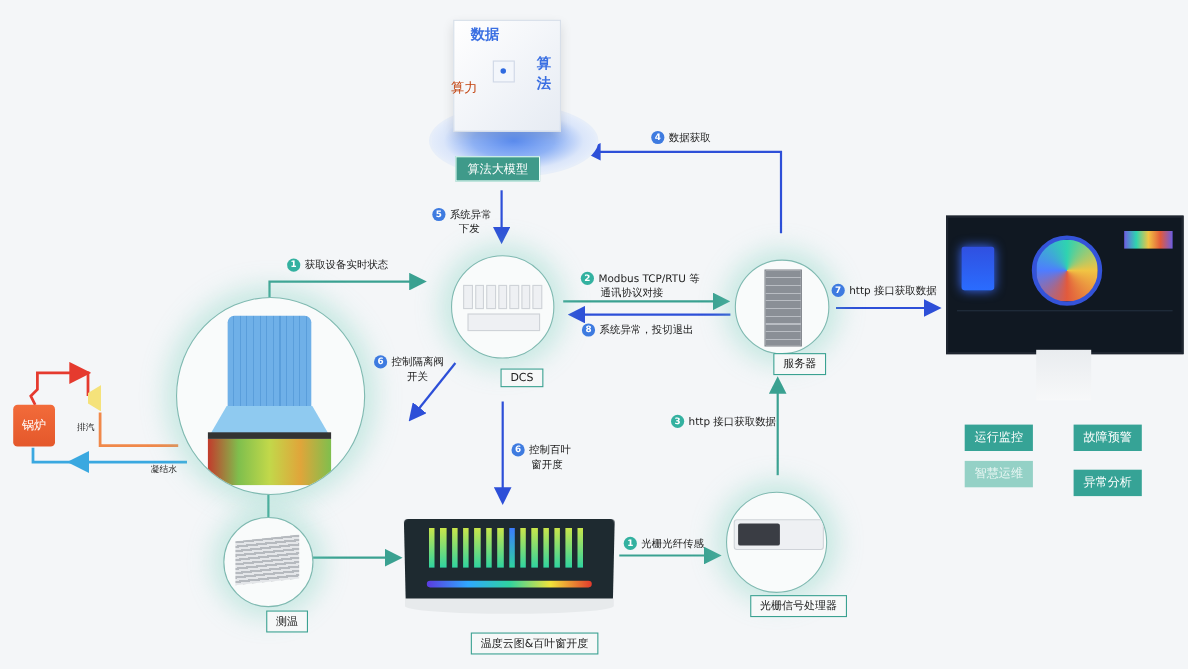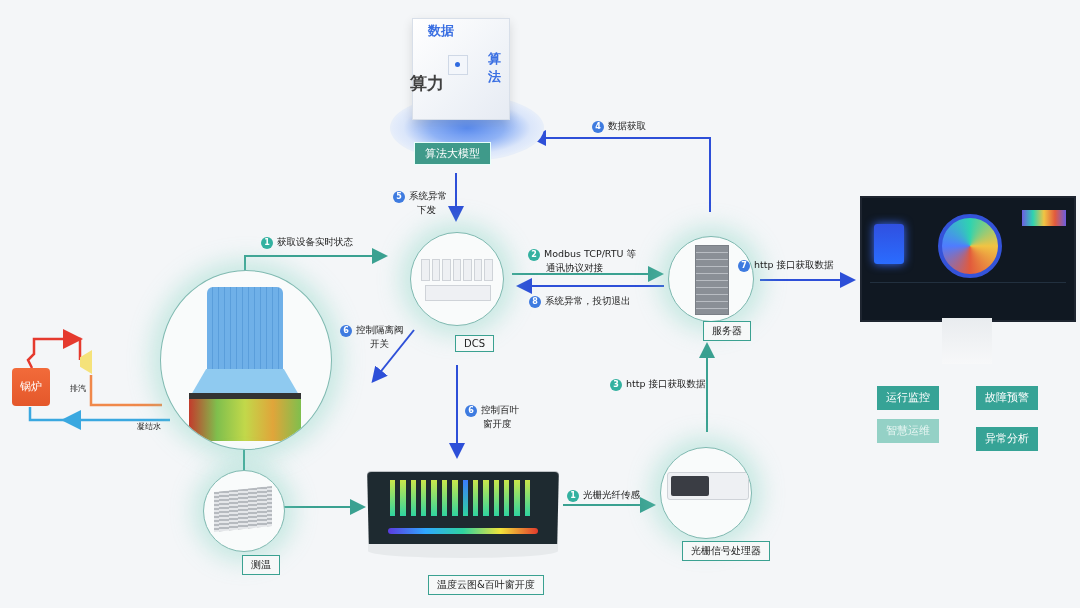--- a/index.html
+++ b/index.html
@@ -64,21 +64,21 @@
   <polyline points="91,375 91,405 162,405" fill="none" stroke="#f0884a" stroke-width="2.5"></polyline>
   <polyline points="170,420 30,420 30,407" fill="none" stroke="#3aa8e0" stroke-width="2.5"></polyline>
   <line x1="80" y1="420" x2="66" y2="420" stroke="#3aa8e0" stroke-width="2.5" marker-end="url(#ah-lblue)"></line>
 </svg>
 
 <div class="abs" style="left:390px;top:10px;width:150px;height:160px;">
   <div class="abs" style="left:0;top:85px;width:150px;height:62px;border-radius:50%;background:radial-gradient(ellipse at center,#5c8df0 0%,#8fb2f5 35%,#dbe6fa 60%,#eef3fb 80%);border:2px solid #e7eef9;"></div>
   <div class="abs" style="left:22px;top:8px;width:96px;height:100px;background:linear-gradient(135deg,#ffffff,#e6ebf3);border:1px solid #d8dfe9;box-shadow:0 4px 10px rgba(0,0,0,0.12);"></div>
   <div class="abs" style="left:38px;top:12px;font-size:13px;font-weight:bold;color:#3a6fe2;">数据</div>
   <div class="abs" style="left:98px;top:40px;width:16px;font-size:13px;font-weight:bold;color:#3a6fe2;line-height:18px;white-space:normal;word-break:break-all;">算法</div>
-  <div class="abs" style="left:20px;top:62px;font-size:17px;font-weight:bold;color:#404040;">算力</div>
+  <div class="abs" style="left:20px;top:62px;font-size:12px;font-weight:normal;color:#c2410c;">算力</div>
   <div class="abs" style="left:58px;top:45px;width:18px;height:18px;background:#f3f6fb;border:1px solid #cfd8e6;">
       <div style="width:5px;height:5px;border-radius:50%;background:#2f6ae0;margin:6px;"></div>
     </div>
 </div>
 <div class="model-label" style="left:414px;top:142px;">算法大模型</div>
 
 <div class="circle" style="left:410px;top:232px;width:92px;height:92px;">
   <div style="position:absolute;left:10px;top:26px;width:72px;height:22px;display:flex;gap:2px;">
     <div style="flex:1;background:#eef0f3;border:1px solid #cfd3d8;"></div>
       <div style="flex:1;background:#eef0f3;border:1px solid #cfd3d8;"></div>
@@ -100,21 +100,21 @@
 <div class="abs" style="left:860px;top:196px;width:212px;height:122px;background:#101822;border:2px solid #1e2530;">
   <div style="position:absolute;left:12px;top:26px;width:30px;height:40px;background:linear-gradient(#3050e0,#2a6cff);border-radius:3px;box-shadow:0 0 10px #3b6bff;"></div>
   <div style="position:absolute;left:76px;top:16px;width:56px;height:56px;border-radius:50%;background:conic-gradient(#2fd3b0,#f1c443,#e25a3c,#4f7cff,#2fd3b0);border:4px solid #3453d9;"></div>
   <div style="position:absolute;left:160px;top:12px;width:44px;height:16px;background:linear-gradient(90deg,#6d5de2,#2fd3b0,#f1c443,#e25a3c,#6d5de2);"></div>
   <div style="position:absolute;left:8px;top:84px;width:196px;height:30px;border-top:1px solid #22303f;"></div>
 </div>
 <div class="abs" style="left:942px;top:318px;width:50px;height:46px;background:linear-gradient(#e9ecef,#f7f8f9);"></div>
 
 <div class="feat" style="left:877px;top:386px;">运行监控</div>
 <div class="feat" style="left:976px;top:386px;">故障预警</div>
-<div class="feat light" style="left:877px;top:419px;">智慧运维</div>
+<div class="feat light" style="left:877px;top:419px;font-family:Liberation Serif, serif;">智慧运维</div>
 <div class="feat" style="left:976px;top:408px;margin-top:19px;">异常分析</div>
 
 <div class="circle" style="left:160px;top:270px;width:170px;height:178px;">
   <div style="position:absolute;left:46px;top:16px;width:76px;height:88px;background:repeating-linear-gradient(90deg,#6fb0e8 0 5px,#5a9edb 5px 6px);border-radius:6px 6px 0 0;"></div>
   <div style="position:absolute;left:30px;top:98px;width:108px;height:26px;background:#8fcaf0;clip-path:polygon(14% 0,86% 0,100% 100%,0 100%);"></div>
   <div style="position:absolute;left:28px;top:122px;width:112px;height:42px;background:linear-gradient(90deg,#c33b2c,#7fbf4d,#c2d84a,#e0a53a,#7fbf4d);border-top:6px solid #333;"></div>
 </div>
 
 <div class="abs" style="left:12px;top:368px;width:38px;height:38px;background:linear-gradient(#f26b3a,#e4582b);border-radius:4px;color:#fff;font-size:11px;line-height:38px;text-align:center;">锅炉</div>
 <div class="abs" style="left:80px;top:350px;width:12px;height:24px;background:#f5e27a;clip-path:polygon(0 30%,100% 0,100% 100%,0 70%);"></div>
@@ -156,15 +156,15 @@
 </div>
 <div class="tag" style="left:666px;top:541px;">光栅信号处理器</div>
 
 <div class="lbl" style="left:261px;top:235px;"><span class="num teal">1</span><span>获取设备实时状态</span></div>
 <div class="lbl" style="left:528px;top:247px;"><span class="num teal">2</span><span>Modbus TCP/RTU 等</span><br><span style="padding-left:18px;">通讯协议对接</span></div>
 <div class="lbl" style="left:610px;top:377px;"><span class="num teal">3</span><span>http 接口获取数据</span></div>
 <div class="lbl" style="left:592px;top:119px;"><span class="num blue">4</span><span>数据获取</span></div>
 <div class="lbl" style="left:393px;top:189px;"><span class="num blue">5</span><span>系统异常</span><br><span style="padding-left:24px;">下发</span></div>
 <div class="lbl" style="left:340px;top:323px;"><span class="num blue">6</span><span>控制隔离阀</span><br><span style="padding-left:30px;">开关</span></div>
 <div class="lbl" style="left:465px;top:403px;"><span class="num blue">6</span><span>控制百叶</span><br><span style="padding-left:18px;">窗开度</span></div>
-<div class="lbl" style="left:738px;top:258px;"><span class="num blue">7</span><span>http 接口获取数据</span></div>
+<div class="lbl" style="left:756px;top:258px;"><span class="num blue">7</span><span>http 接口获取数据</span></div>
 <div class="lbl" style="left:529px;top:294px;"><span class="num blue">8</span><span>系统异常，投切退出</span></div>
 <div class="lbl" style="left:567px;top:488px;"><span class="num teal">1</span><span>光栅光纤传感</span></div>
 
 </body></html>

